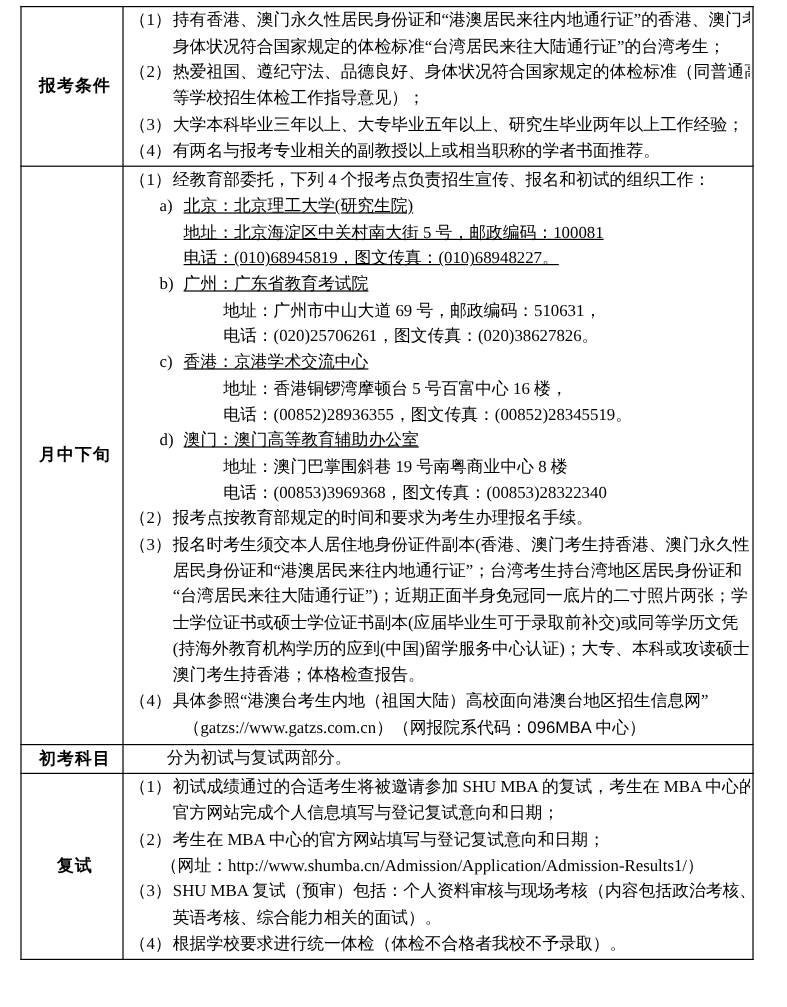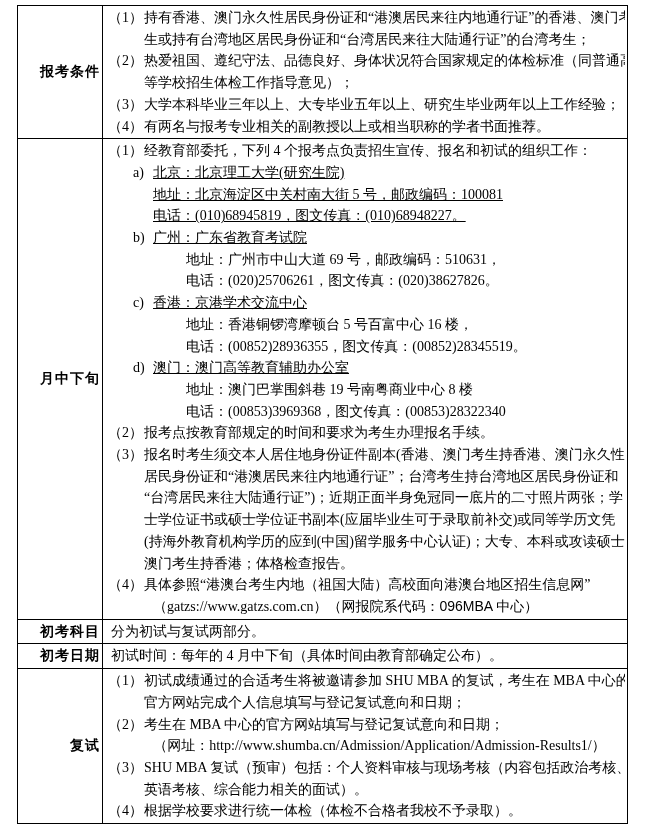--- a/index.html
+++ b/index.html
@@ -24,65 +24,65 @@
   .doc-table th, .doc-table td {
     border: 1px solid #000000;
     vertical-align: middle;
     box-sizing: border-box;
   }
   .doc-table th {
     width: 85px;
     font-family: "Liberation Sans", "DejaVu Sans", sans-serif;
     font-weight: bold;
     font-size: 14px;
-    text-align: right;
+    text-align: center;
     padding: 0 2px 0 7px;
     letter-spacing: 1px;
   }
   .doc-table td {
     font-size: 14px;
     line-height: 21.7px;
     padding: 1px 2px 1px 0;
   }
   .line {
     white-space: nowrap;
     overflow: hidden;
   }
   .l-item .num {
     display: inline-block;
     width: 36px;
     margin-left: 5px;
   }
   .l-wrap  { padding-left: 41px; }
-  .l-wrapp { padding-left: 31px; text-align: center; }
+  .l-wrapp { padding-left: 31px; }
   .l-sub   { padding-left: 30px; text-decoration: underline; }
   .l-sub .sub {
     display: inline-block;
     width: 20px;
   }
   .l-addr1 { padding-left: 50px; text-decoration: underline; }
   .l-addr2 { padding-left: 83px; }
   .l-url   { padding-left: 50px; }
-  .l-plain { padding-left: 8px; }
+  .l-plain { padding-left: 8px; margin-left: 28px; }
   .b {
     font-weight: normal;
     font-family: "Liberation Sans", "DejaVu Sans", sans-serif;
   }
 </style>
 </head>
 <body>
 
 <div class="page">
   <table class="doc-table">
     <tbody id="tbody">
         <tr>
           <th>报考条件</th>
           <td>
             <div class="line l-item"><span class="num">（1）</span><span class="t">持有香港、澳门永久性居民身份证和“港澳居民来往内地通行证”的香港、澳门考</span></div>
-            <div class="line l-wrap"><span class="t">生或持有台湾地区居民身份证和“台湾居民来往大陆通行证”的台湾考生；</span></div>
+            <div class="line l-wrap"><span class="t">身体状况符合国家规定的体检标准“台湾居民来往大陆通行证”的台湾考生；</span></div>
             <div class="line l-item"><span class="num">（2）</span><span class="t">热爱祖国、遵纪守法、品德良好、身体状况符合国家规定的体检标准（同普通高</span></div>
             <div class="line l-wrap"><span class="t">等学校招生体检工作指导意见）；</span></div>
             <div class="line l-item"><span class="num">（3）</span><span class="t">大学本科毕业三年以上、大专毕业五年以上、研究生毕业两年以上工作经验；</span></div>
             <div class="line l-item"><span class="num">（4）</span><span class="t">有两名与报考专业相关的副教授以上或相当职称的学者书面推荐。</span></div>
           </td>
         </tr>
         <tr>
           <th>月中下旬</th>
           <td>
             <div class="line l-item"><span class="num">（1）</span><span class="t">经教育部委托，下列 4 个报考点负责招生宣传、报名和初试的组织工作：</span></div>
@@ -109,26 +109,20 @@
             <div class="line l-url"><span>（gatzs://www.gatzs.com.cn）</span><span class="b">（网报院系代码：096MBA 中心）</span></div>
           </td>
         </tr>
         <tr>
           <th>初考科目</th>
           <td>
             <div class="line l-plain"><span class="t">分为初试与复试两部分。</span></div>
           </td>
         </tr>
         <tr>
-          <th>初考日期</th>
-          <td>
-            <div class="line l-plain"><span class="t">初试时间：每年的 4 月中下旬（具体时间由教育部确定公布）。</span></div>
-          </td>
-        </tr>
-        <tr>
           <th>复试</th>
           <td>
             <div class="line l-item"><span class="num">（1）</span><span class="t">初试成绩通过的合适考生将被邀请参加 SHU MBA 的复试，考生在 MBA 中心的</span></div>
             <div class="line l-wrap"><span class="t">官方网站完成个人信息填写与登记复试意向和日期；</span></div>
             <div class="line l-item"><span class="num">（2）</span><span class="t">考生在 MBA 中心的官方网站填写与登记复试意向和日期；</span></div>
             <div class="line l-wrapp"><span class="t">（网址：http://www.shumba.cn/Admission/Application/Admission-Results1/）</span></div>
             <div class="line l-item"><span class="num">（3）</span><span class="t">SHU MBA 复试（预审）包括：个人资料审核与现场考核（内容包括政治考核、</span></div>
             <div class="line l-wrap"><span class="t">英语考核、综合能力相关的面试）。</span></div>
             <div class="line l-item"><span class="num">（4）</span><span class="t">根据学校要求进行统一体检（体检不合格者我校不予录取）。</span></div>
           </td>

